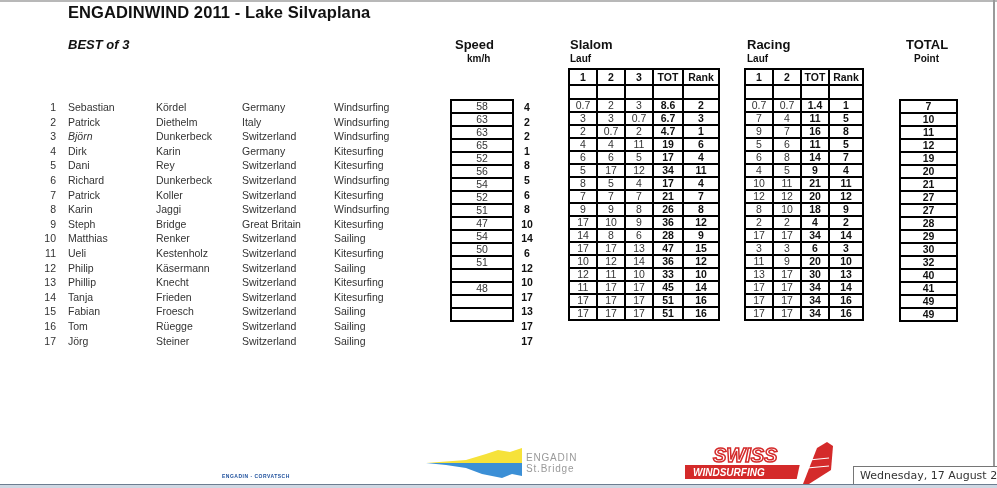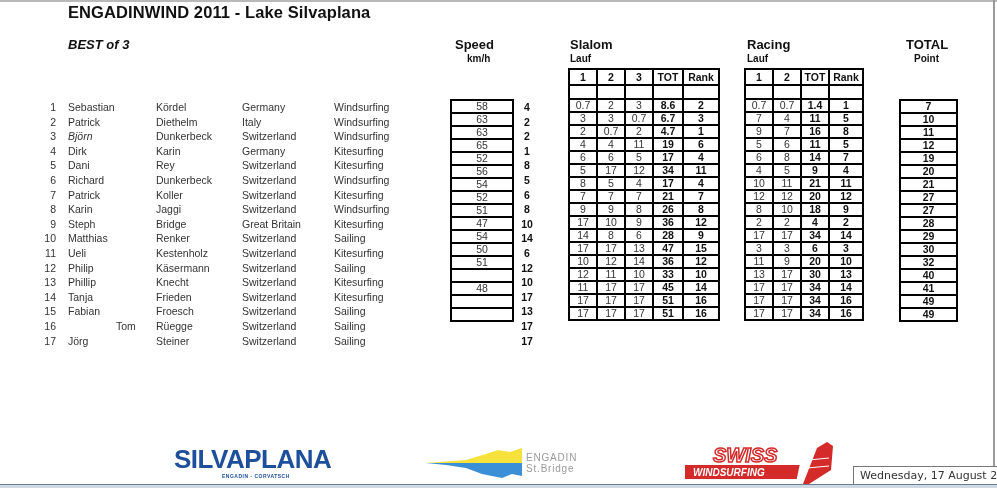--- a/index.html
+++ b/index.html
@@ -163,21 +163,21 @@
     </div>
     <div class="row" style="top:204.4px; left:0; width:440px;">
       <span class="c-num" style="left:36px;">15</span>
       <span style="position:absolute; left:68px;">Fabian</span>
       <span style="position:absolute; left:156px;">Froesch</span>
       <span style="position:absolute; left:242px;">Switzerland</span>
       <span style="position:absolute; left:334px;">Sailing</span>
     </div>
     <div class="row" style="top:219px; left:0; width:440px;">
       <span class="c-num" style="left:36px;">16</span>
-      <span style="position:absolute; left:68px;margin-left:48px;">Tom</span>
+      <span style="position:absolute; left:68px;">Tom</span>
       <span style="position:absolute; left:156px;">Rüegge</span>
       <span style="position:absolute; left:242px;">Switzerland</span>
       <span style="position:absolute; left:334px;">Sailing</span>
     </div>
     <div class="row" style="top:233.6px; left:0; width:440px;">
       <span class="c-num" style="left:36px;">17</span>
       <span style="position:absolute; left:68px;">Jörg</span>
       <span style="position:absolute; left:156px;">Steiner</span>
       <span style="position:absolute; left:242px;">Switzerland</span>
       <span style="position:absolute; left:334px;">Sailing</span>
@@ -600,21 +600,20 @@
       <tr>
         <td class="b" style="width:55px;">49</td>
       </tr>
       <tr>
         <td class="b" style="width:55px;">49</td>
       </tr>
     </tbody>
   </table>
 
 <div class="logos">
-  <div class="silva">SILVAPLANA</div>
   <div class="silva-sub">ENGADIN · CORVATSCH</div>
 
   <svg style="position:absolute; left:426px; top:16px;" width="96" height="36" viewBox="0 0 96 36">
     <path d="M0,17 L40,14 L60,8 L72,4 L84,6 L96,2 L96,17 Z" fill="#f6e23a"></path>
     <path d="M0,17 L96,17 L96,30 L86,28 L76,32 L66,30 L56,28 L40,22 L20,19 Z" fill="#3b8fd6"></path>
   </svg>
   <div class="engadin-txt">
     <div>ENGADIN</div>
     <div>St.Bridge</div>
   </div>

